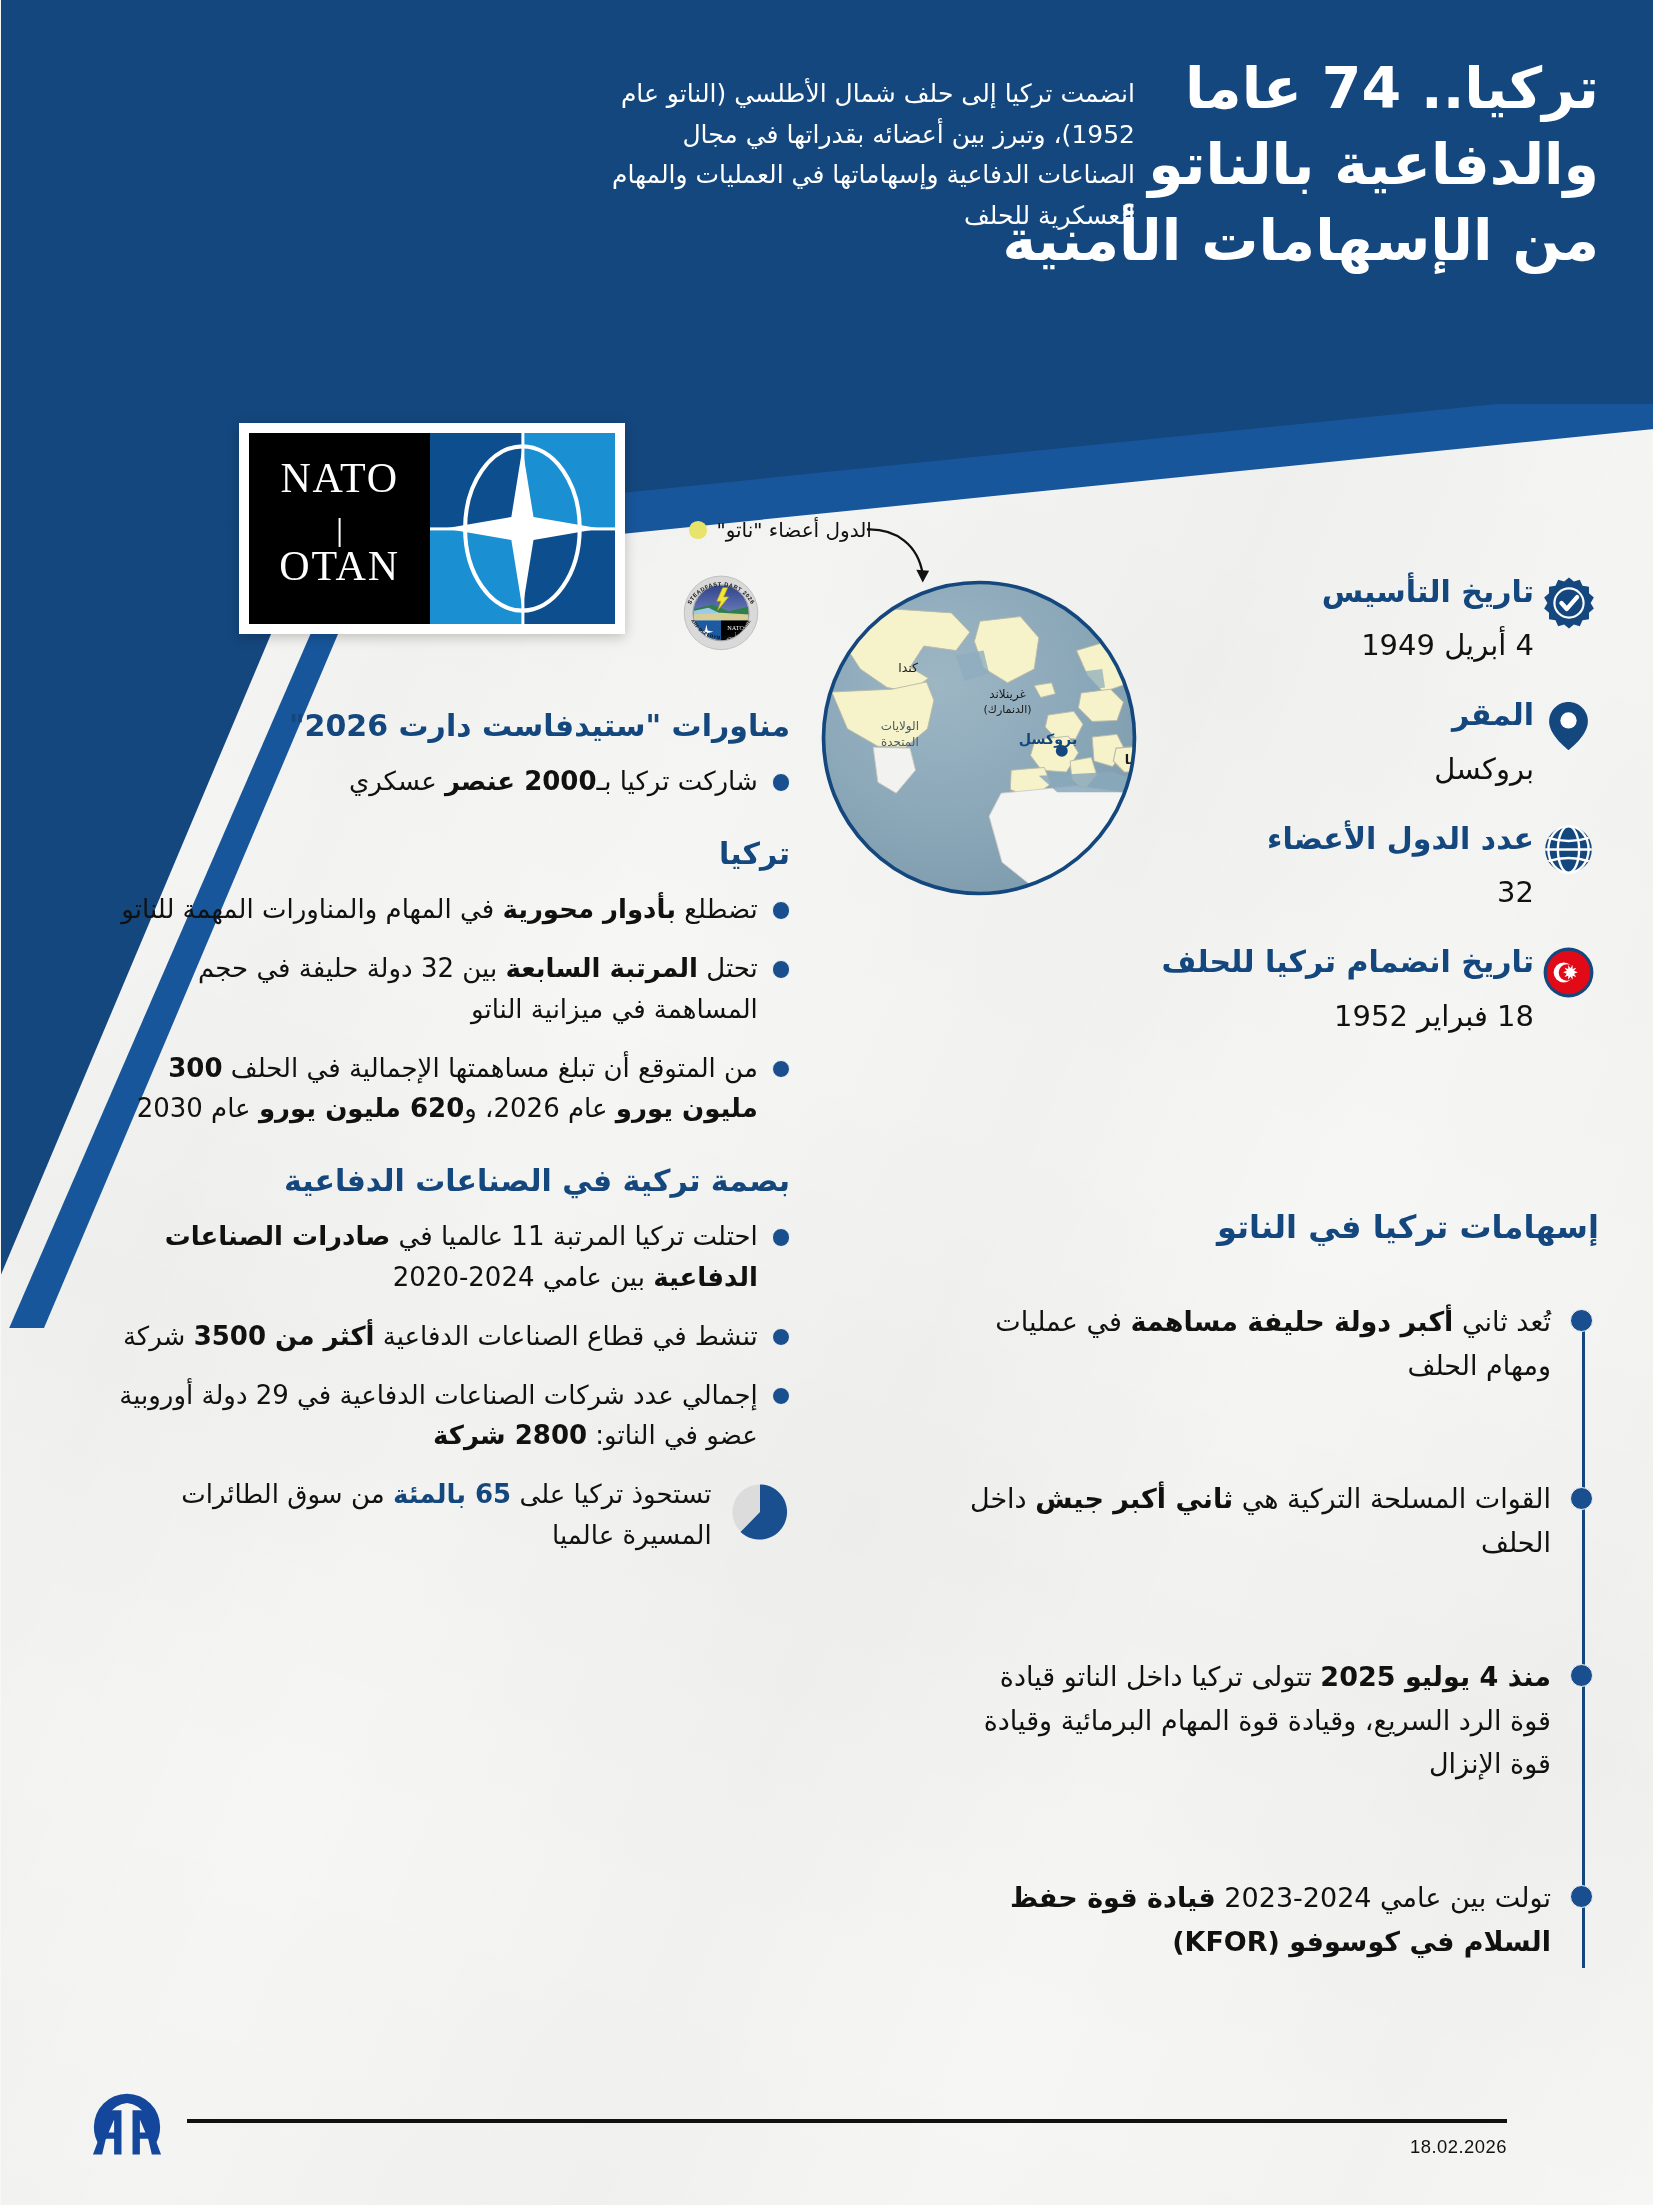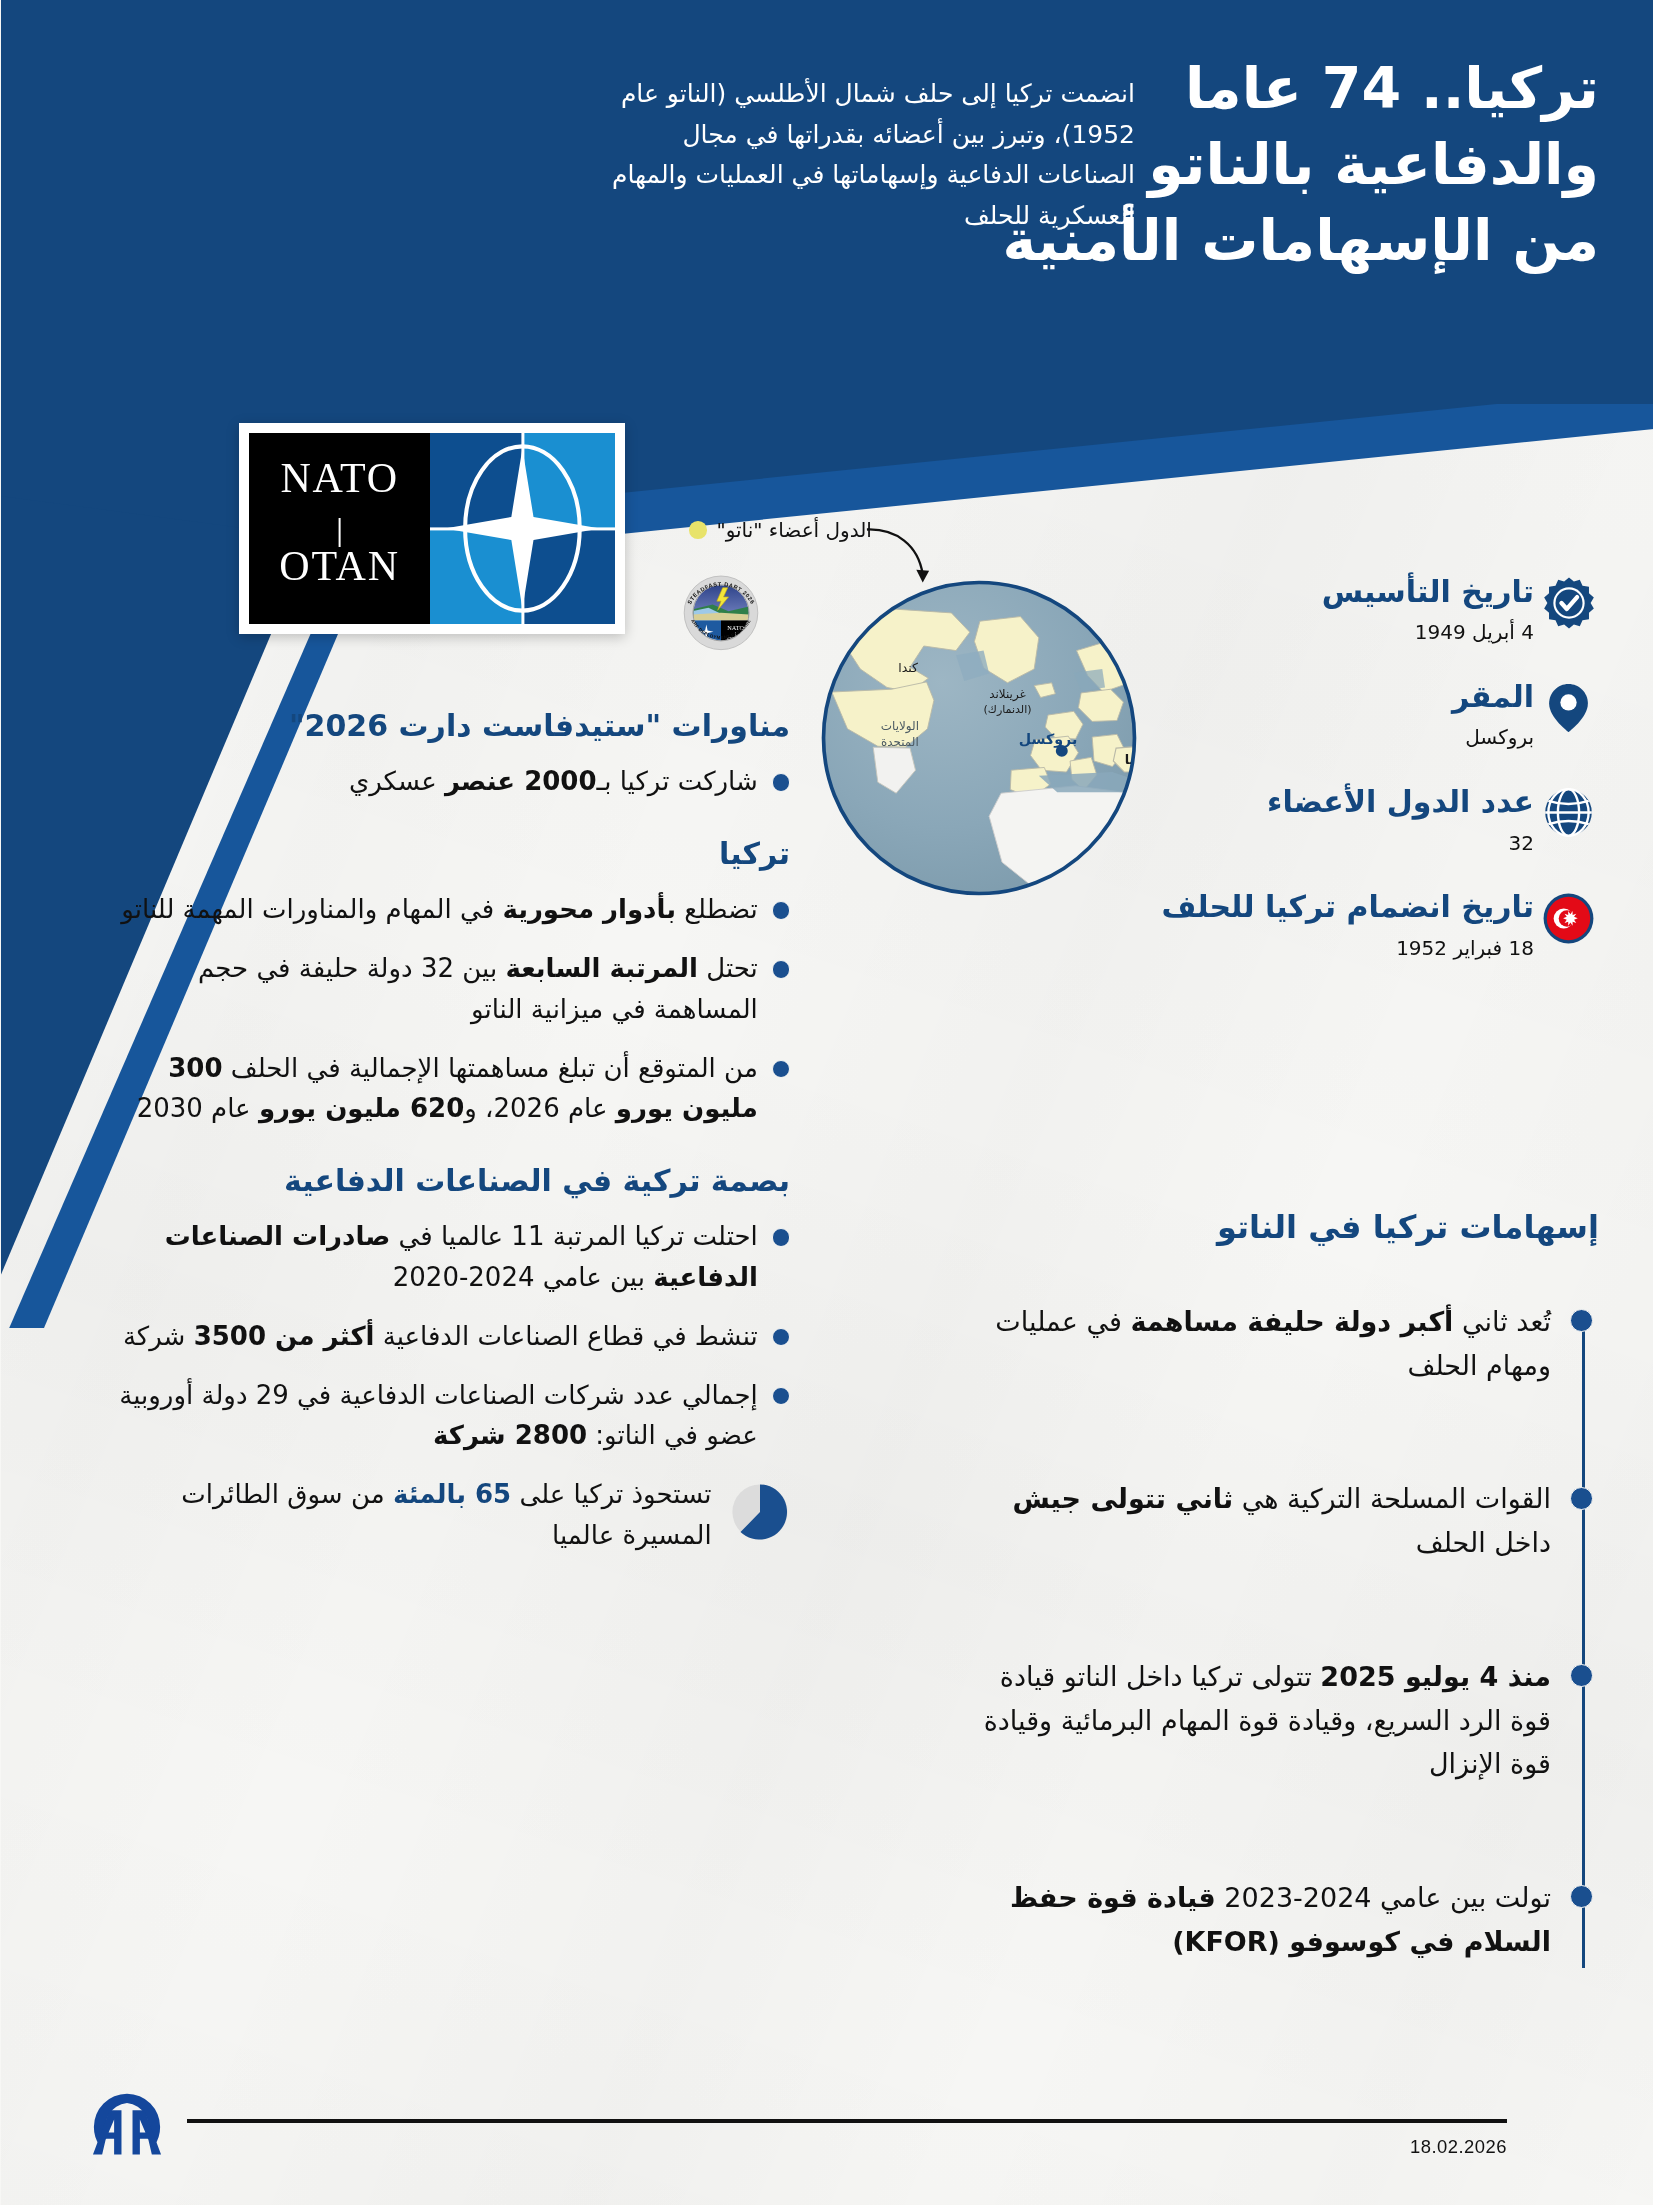--- a/index.html
+++ b/index.html
@@ -102,21 +102,21 @@
   .legend .dot{ width:17.5px; height:17.5px; border-radius:50%; background:#e8e36a; }
   .legend .lbl{ font-size:20px; color:#111; white-space:nowrap; }
   .legend-arrow{ position:absolute; left:864px; top:524px; width:69px; height:64px; z-index:6; }
 
   
   .facts{ position:absolute; right:55px; top:572px; width:542px; z-index:6; }
   .fact{ display:flex; align-items:flex-start; justify-content:flex-start; gap:4px; margin-bottom:32px; direction:rtl; }
   .fact .ico{ width:61px; min-width:61px; height:61px; display:flex; align-items:center; justify-content:center; }
   .fact .txt{ flex:1; text-align:right; padding-top:1.8px; }
   .fact .ft{ font-size:30px; font-weight:bold; color:#14477e; line-height:1.18; }
-  .fact .fv{ font-size:20px; color:#111; line-height:1.25; margin-top:11px; }
+  .fact .fv{ font-size:29px; color:#111; line-height:1.25; margin-top:18px; }
 
   
   .contrib{ position:absolute; right:55px; top:1208px; width:643px; z-index:6; direction:rtl; }
   .contrib .head{ font-size:32px; font-weight:bold; color:#14477e; margin-bottom:54px; }
   .timeline{ position:relative; padding-right:48px; }
   .timeline .line{ position:absolute; right:14.2px; top:11px; bottom:-4.6px; width:3.2px; background:#14477e; }
   .tl-item{ position:relative; margin-bottom:90px; text-align:right; }
   .tl-item:last-child{ margin-bottom:0; }
   .tl-item .bullet{
     position:absolute; right:-42px; top:9.2px; width:23px; height:23px; border-radius:50%;
@@ -362,21 +362,21 @@
     <div class="head">إسهامات تركيا في الناتو</div>
     <div class="timeline">
       <div class="line"></div>
 
       <div class="tl-item">
         <span class="bullet"></span>
         <div class="body">تُعد ثاني <b>أكبر دولة حليفة مساهمة</b> في عمليات ومهام الحلف</div>
       </div>
       <div class="tl-item">
         <span class="bullet"></span>
-        <div class="body">القوات المسلحة التركية هي <b>ثاني تتولى جيش</b> داخل الحلف</div>
+        <div class="body">القوات المسلحة التركية هي <b>ثاني أكبر جيش</b> داخل الحلف</div>
       </div>
       <div class="tl-item">
         <span class="bullet"></span>
         <div class="body"><b>منذ 4 يوليو 2025</b> تتولى تركيا داخل الناتو قيادة قوة الرد السريع، وقيادة قوة المهام البرمائية وقيادة قوة الإنزال</div>
       </div>
       <div class="tl-item">
         <span class="bullet"></span>
         <div class="body">تولت بين عامي 2024-2023 <b>قيادة قوة حفظ السلام في كوسوفو (KFOR)</b></div>
       </div>
     </div>

